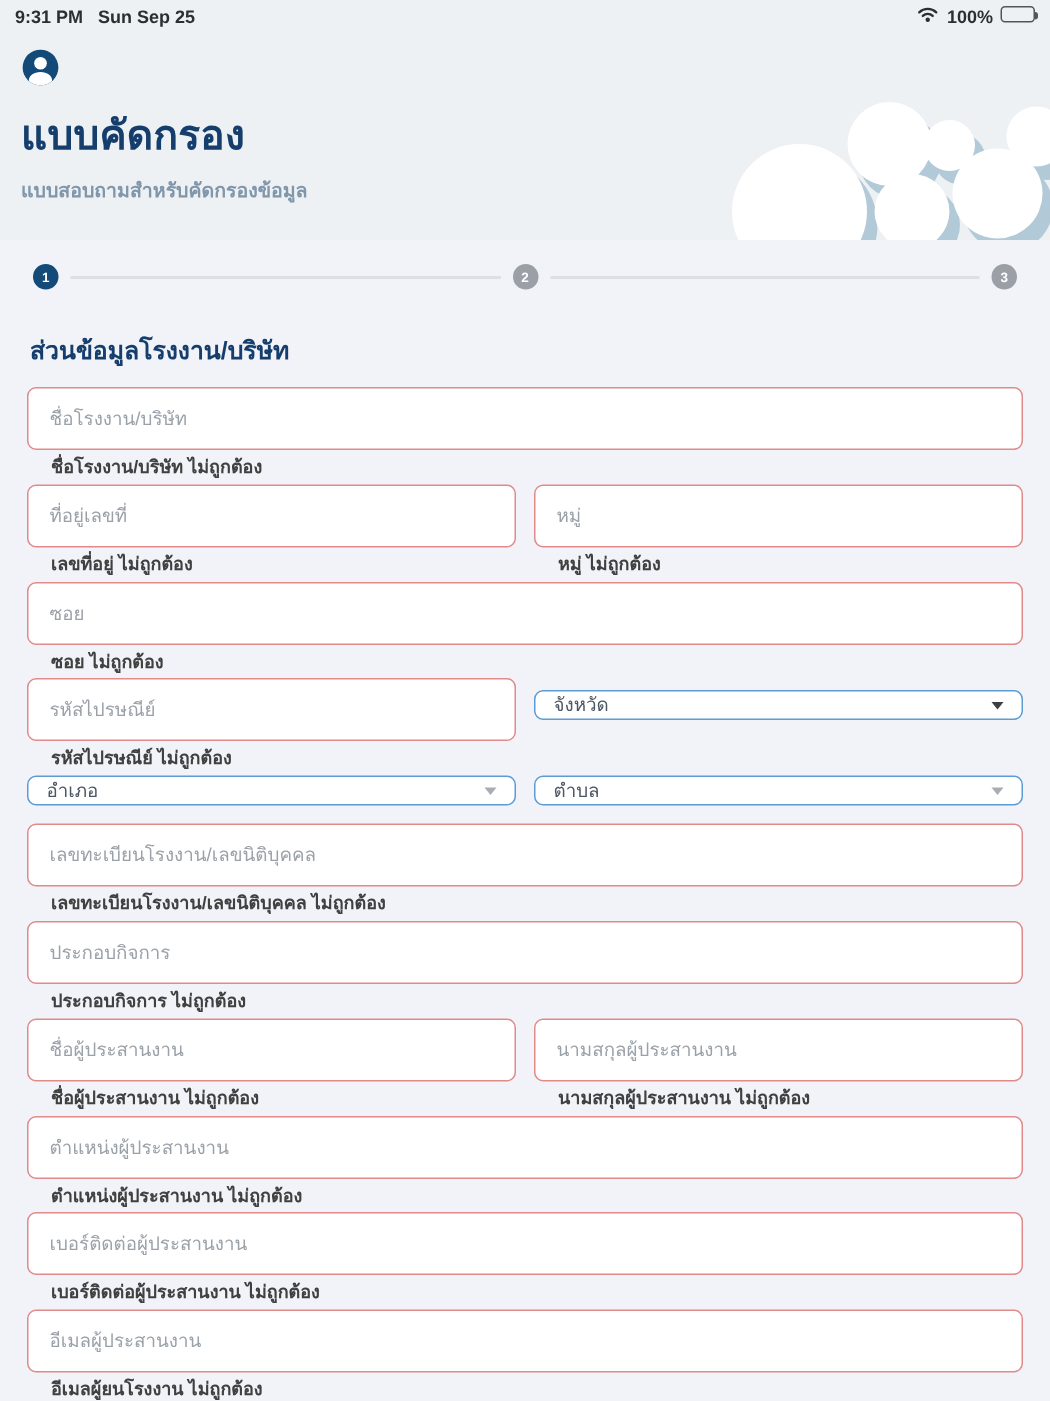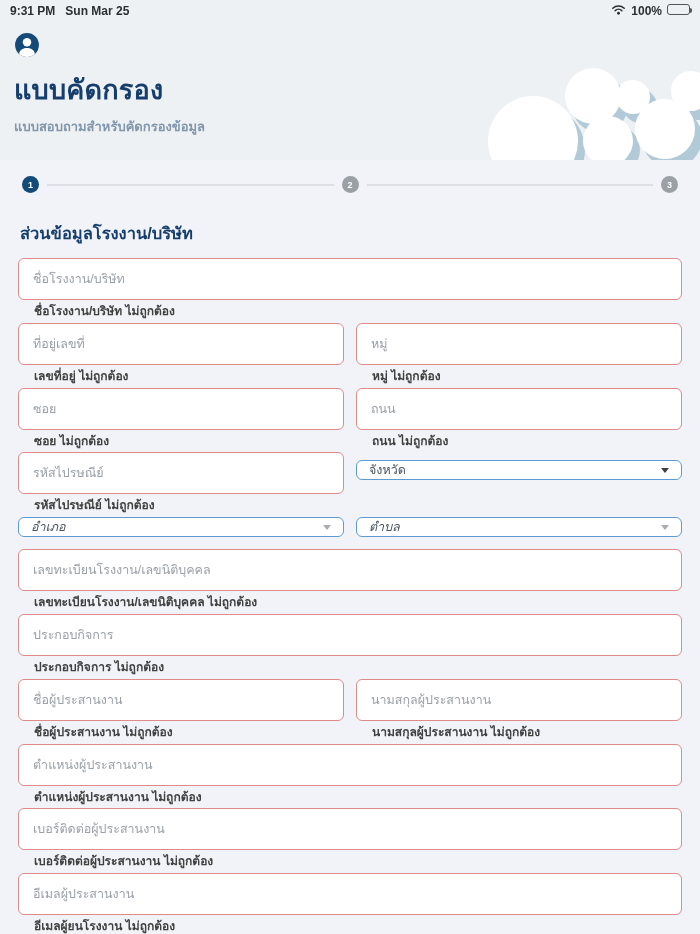--- a/index.html
+++ b/index.html
@@ -60,21 +60,21 @@
     font-size:13px; font-weight:700; cursor:pointer; box-shadow:0 2px 3px rgba(0,0,0,.25);
     font-family:"Liberation Sans","DejaVu Sans",sans-serif;
   }
 </style>
 </head>
 <body>
 
 <div class="statusbar">
   <div class="sb-left">
     <span>9:31 PM</span>
-    <span>Sun Mar 25</span>
+    <span>Sun Sep 25</span>
   </div>
   <div class="sb-right">
     <span>
       <svg width="15" height="11" viewBox="0 0 16 12">
         <path d="M1.8 4.6 A9 9 0 0 1 14.2 4.6" stroke="#2b2f33" stroke-width="1.7" fill="none" stroke-linecap="round"></path>
         <path d="M4.4 7.2 A5.2 5.2 0 0 1 11.6 7.2" stroke="#2b2f33" stroke-width="1.7" fill="none" stroke-linecap="round"></path>
         <circle cx="8" cy="10" r="1.6" fill="#2b2f33"></circle>
       </svg>
     </span>
     <span>100%</span>
@@ -147,40 +147,36 @@
       <input class="tin" placeholder="หมู่" style="">
       <div class="err">หมู่ ไม่ถูกต้อง</div>
     </div>
   </div>
 
   <div class="frow">
     <div class="group">
       <input class="tin" placeholder="ซอย" style="">
       <div class="err">ซอย ไม่ถูกต้อง</div>
     </div>
-    <div class="group">
-      <input class="tin" placeholder="ถนน" style="">
-      <div class="err">ถนน ไม่ถูกต้อง</div>
-    </div>
   </div>
 
   <div class="frow">
     <div class="group">
       <input class="tin" placeholder="รหัสไปรษณีย์" style="">
       <div class="err">รหัสไปรษณีย์ ไม่ถูกต้อง</div>
     </div>
     <div class="group">
       <div class="sel sel-offset">
         <span>จังหวัด</span>
         <span class="caret"></span>
       </div>
     </div>
   </div>
 
-  <div class="frow" style="margin-bottom:12px;font-style:italic;">
+  <div class="frow" style="margin-bottom:12px;">
     <div class="group">
       <div class="sel">
         <span>อำเภอ</span>
         <span class="caret dim"></span>
       </div>
     </div>
     <div class="group">
       <div class="sel">
         <span>ตำบล</span>
         <span class="caret dim"></span>

